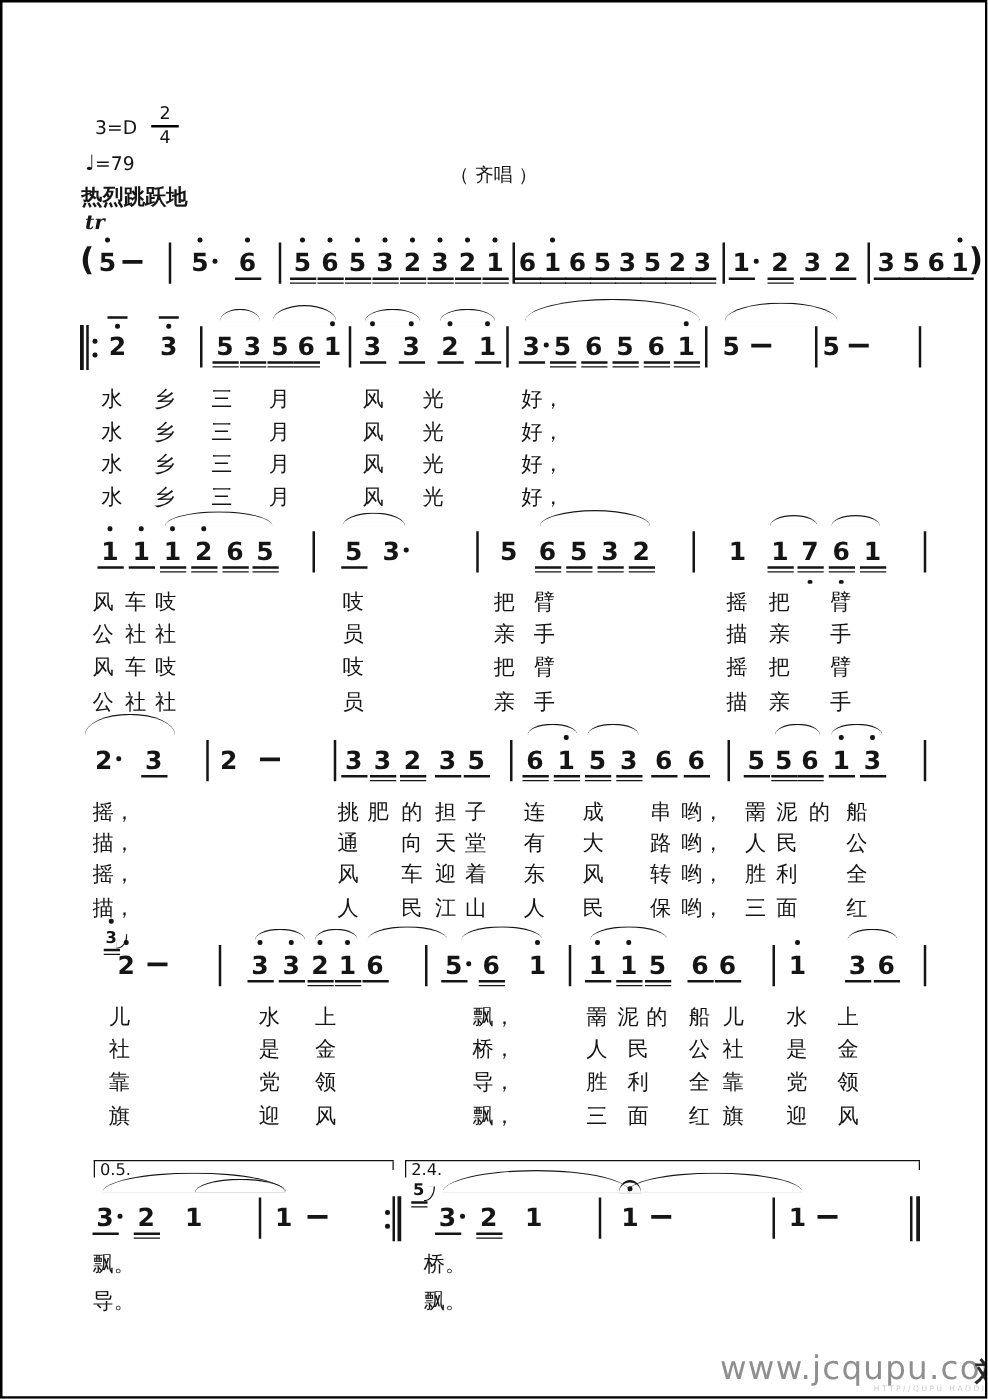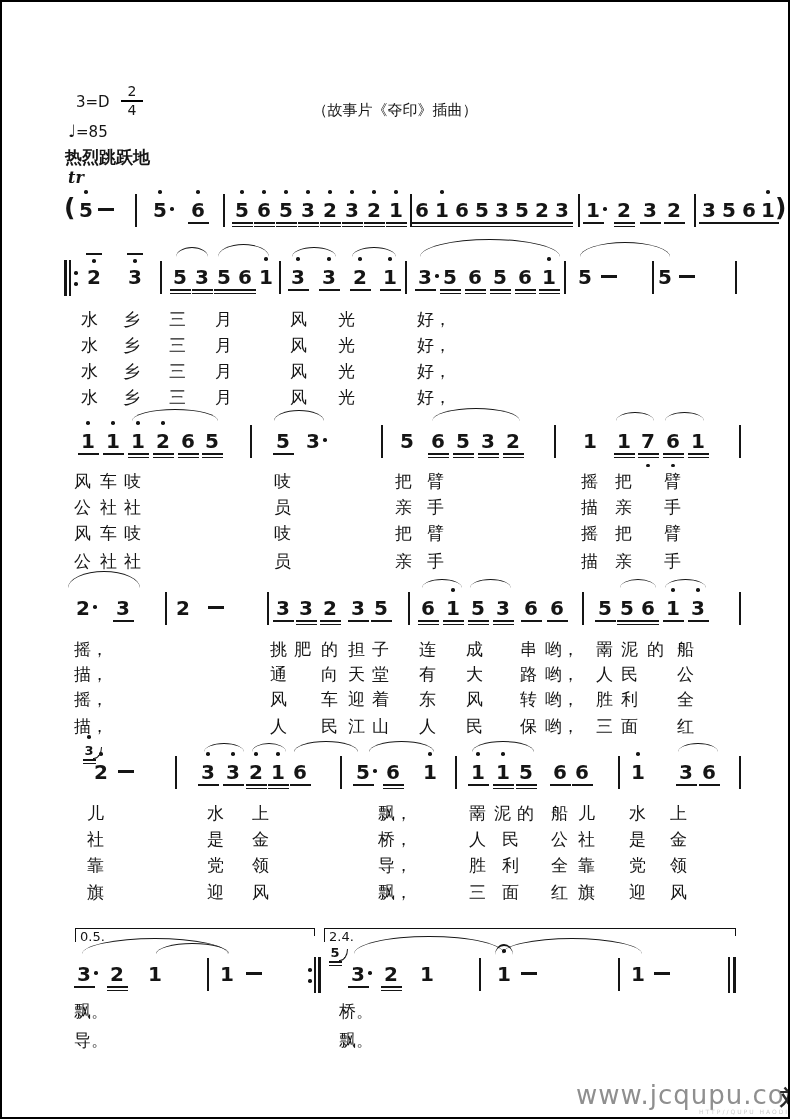--- a/index.html
+++ b/index.html
@@ -42,29 +42,29 @@
   .fer{position:absolute;width:18px;height:9px;border-top:2px solid #151515;
        border-radius:50% 50% 0 0/100% 100% 0 0;}
   .ferdot{position:absolute;left:7px;top:3px;width:3.5px;height:3.5px;border-radius:50%;background:#151515;}
   .hook{position:absolute;width:8px;height:11px;border-right:1.4px solid #151515;
         border-bottom:1.4px solid #151515;border-bottom-right-radius:90% 100%;}
 </style>
 </head>
 <body>
 
 <div class="page">
-  <div class="subtitle">（故事片《夺印》插曲）</div>
+  <div class="ensemble">（ 齐唱 ）</div>
   <div class="keysig">3=D</div>
   <div class="ts">
     <span>2</span>
     <span class="tsline"></span>
     <span>4</span>
   </div>
   <div class="tempo">
-    <span class="nq">♩</span><span>=85</span>
+    <span class="nq">♩</span><span>=79</span>
   </div>
   <div class="expr">热烈跳跃地</div>
   <div class="trill">tr</div>
 
   <div id="score" class="sys">
       <div class="sys">
         <div class="paren" style="left: 62px; top: 191px;">(</div>
         <div class="tk" style="left: 73px; top: 196px; width: 22px;"><span>5</span><div class="mk dotm" style="left: 50%; margin-left: -1.75px; top: -8px;"></div></div>
         <div class="dash" style="left: 96px; top: 206px;"></div>
         <div class="bar" style="left: 133px; top: 192px;"></div>

